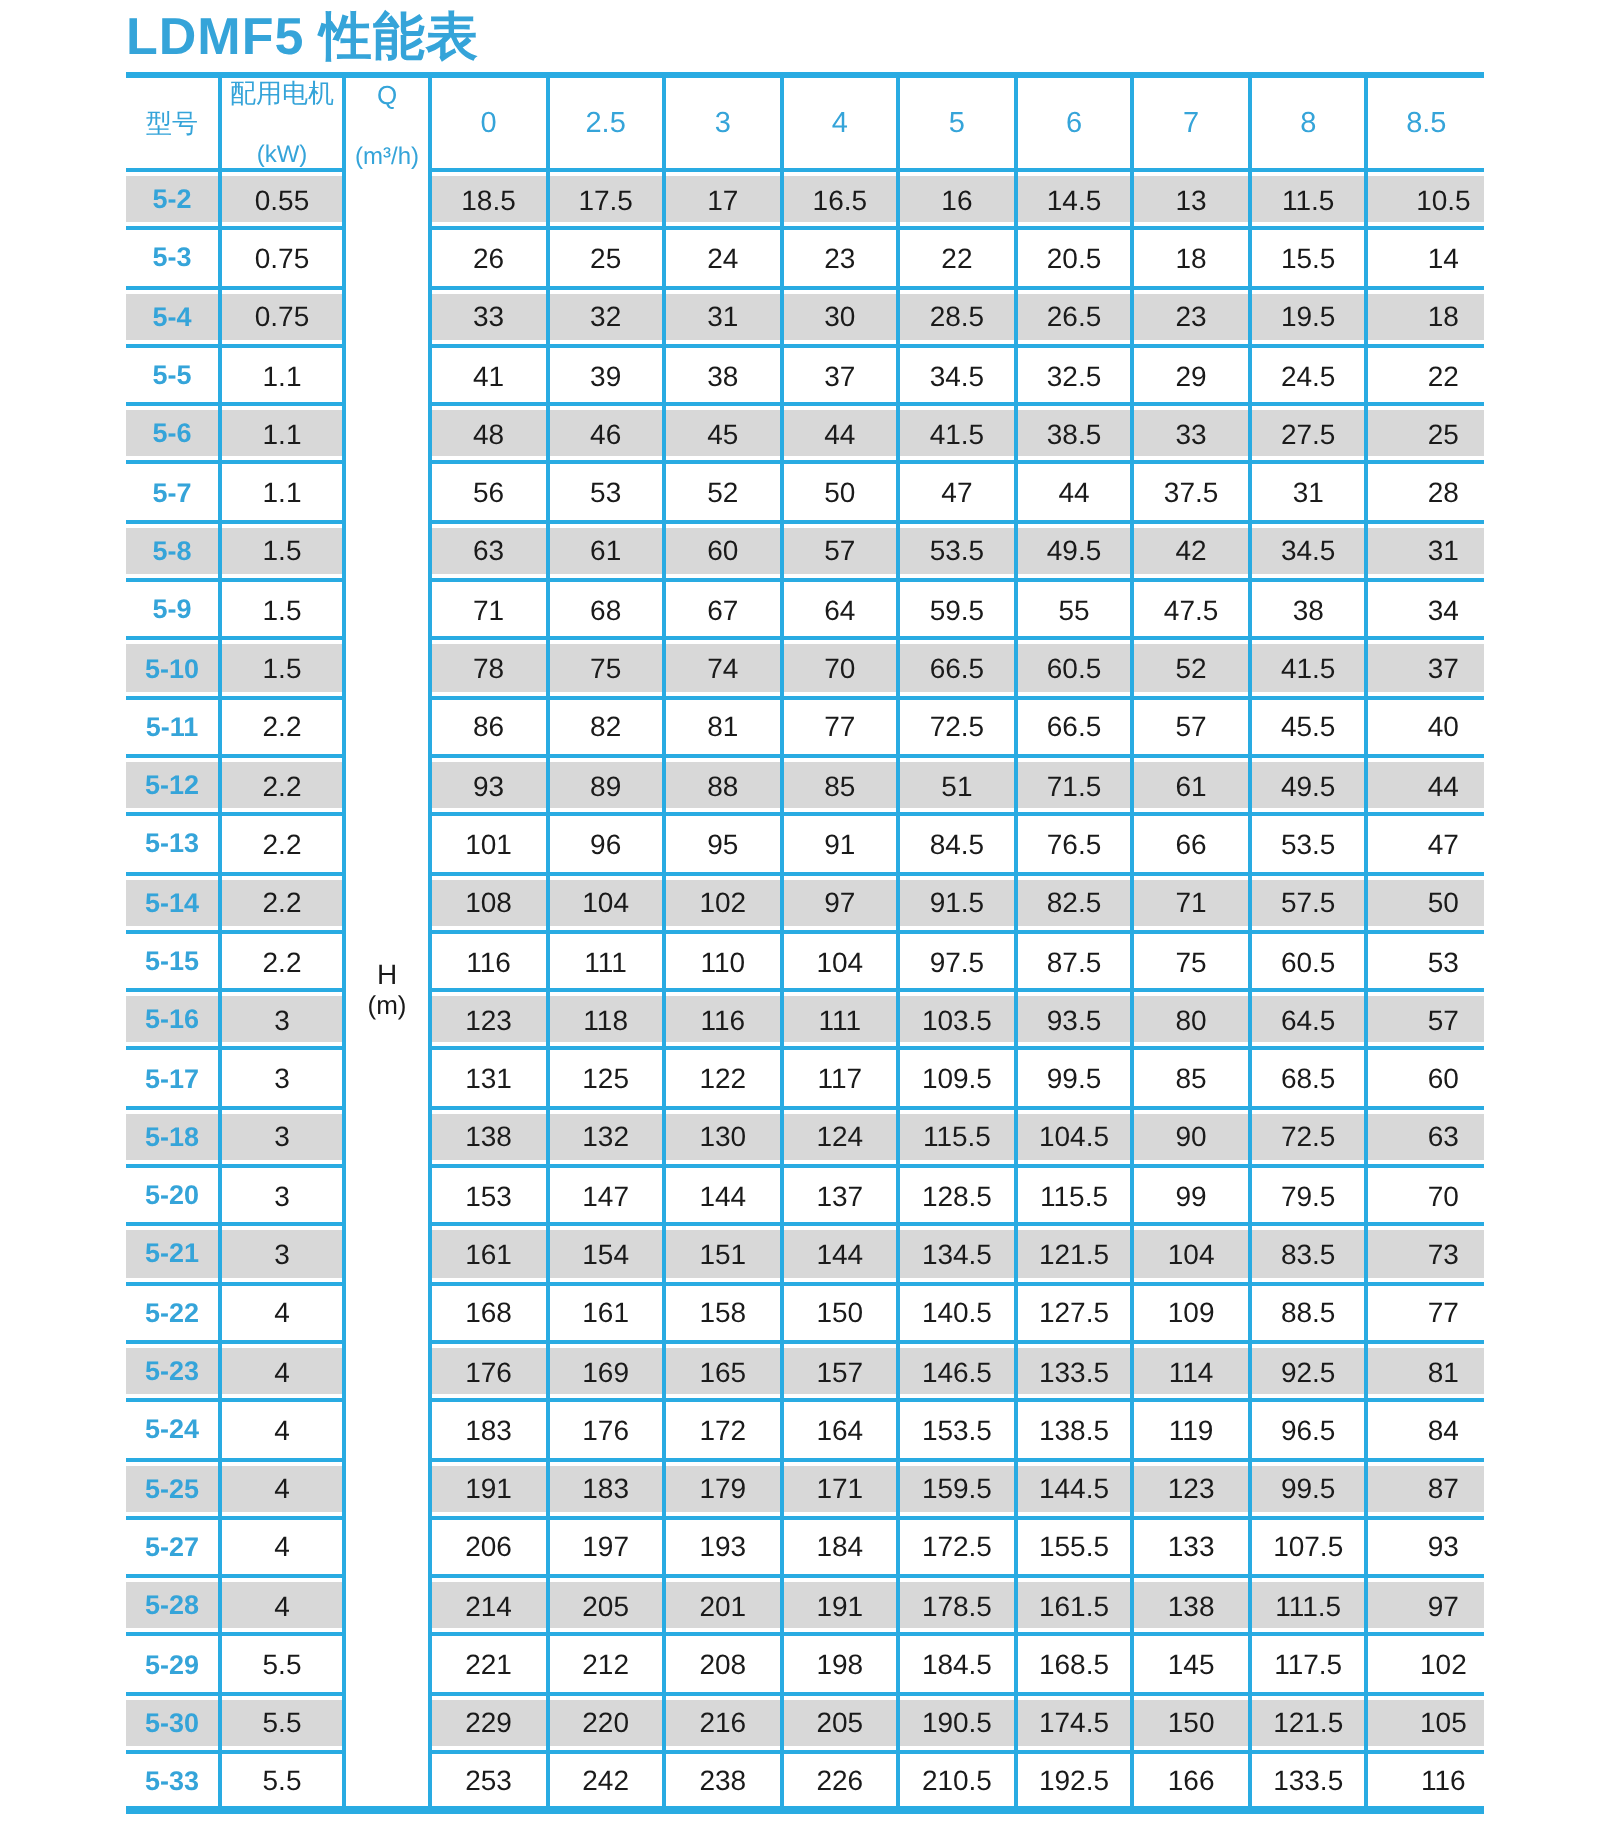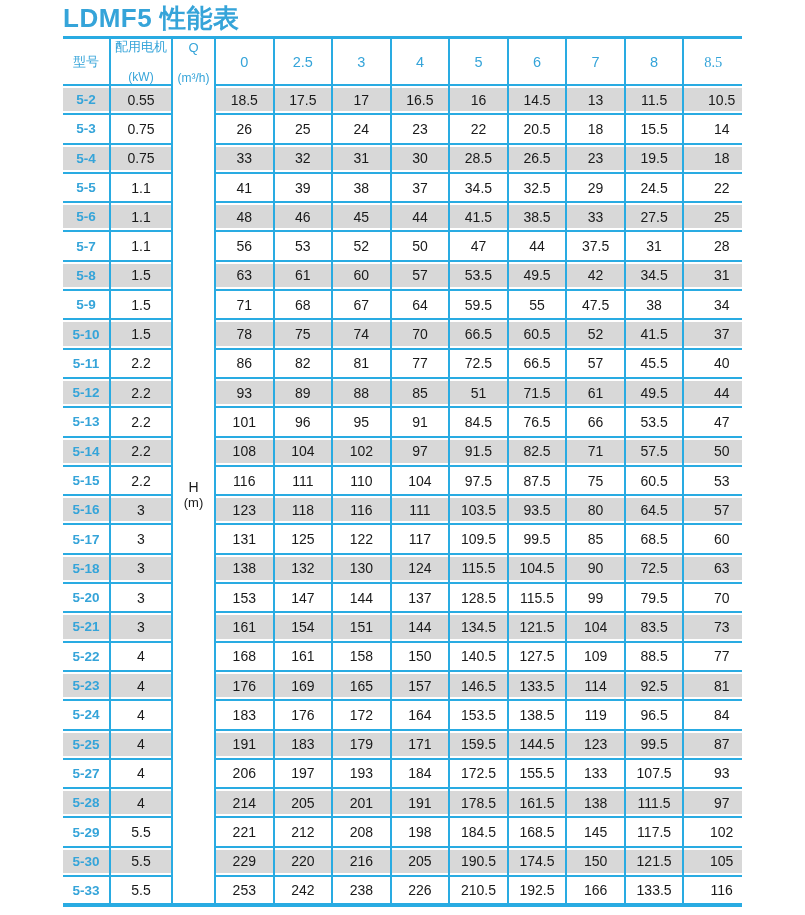--- a/index.html
+++ b/index.html
@@ -32,21 +32,21 @@
     padding:0;font-weight:normal;
   }
   
   thead th{
     height:46px;
     border-bottom:2px solid var(--accent);
     border-right:2px solid var(--accent);
     color:var(--blue-text);
     background:#fff;
   }
-  thead th:last-child{border-right:none;font-family:Liberation Serif, serif;}
+  thead th:last-child{border-right:none;}
   thead th.q-head{border-bottom:none;}
   .hd-cn{display:block;font-size:13px;line-height:15px;}
   .hd-sub{display:block;font-size:12px;line-height:14px;margin-top:16px;}
   .hd-num{font-size:14.5px;}
   
   tbody td{
     height:29.3px;
     border-bottom:2px solid var(--accent);
     border-right:2px solid var(--accent);
     font-size:14px;color:var(--dark-text);

